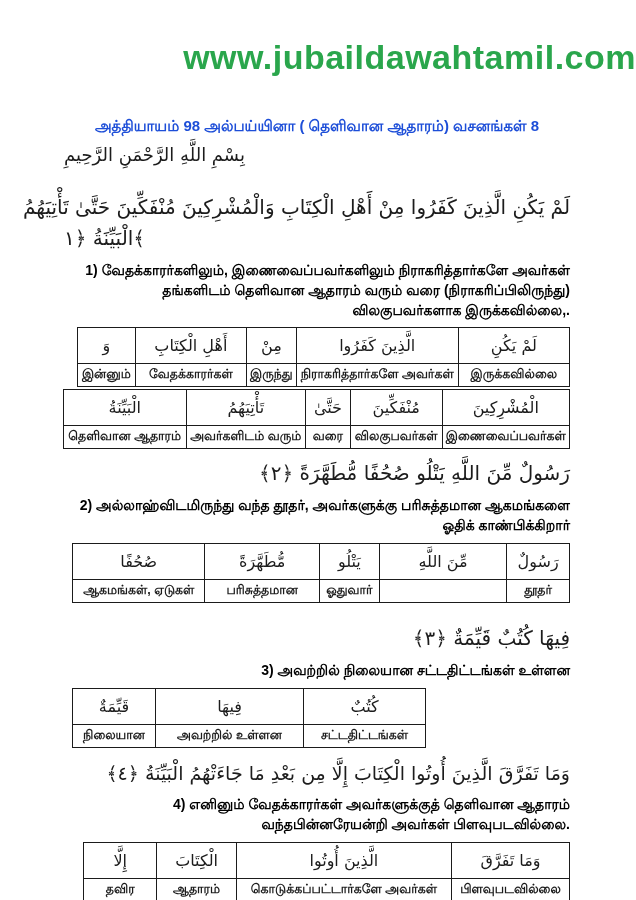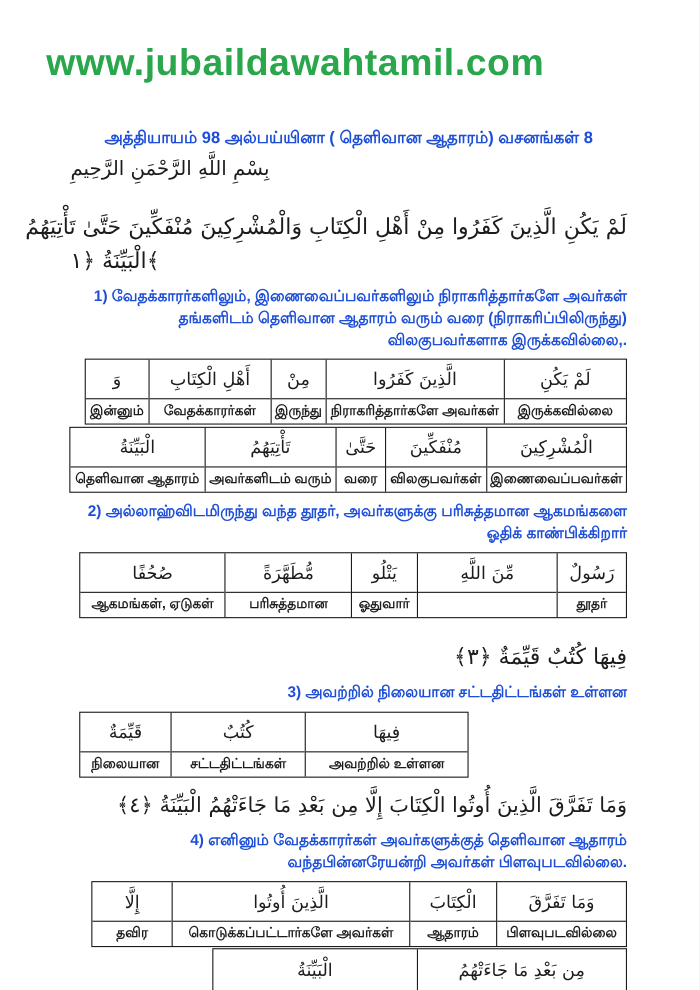--- a/index.html
+++ b/index.html
@@ -4,40 +4,40 @@
 <style>
   html,body{margin:0;padding:0;background:#e8e8e8;}
   .page{
     width:636px;height:900px;background:#ffffff;margin:0 auto;
     position:relative;overflow:hidden;
     font-family:"Liberation Sans","DejaVu Sans",sans-serif;
     color:#1c1c1c;
   }
   .content{padding:0 66px 0 64px;}
   .url{
-    padding-top:38px;text-align:left;padding-left:42px;
+    padding-top:38px;text-align:right;padding-left:42px;
     font-size:34px;font-weight:600;letter-spacing:.5px;
     color:#2aa64c;
   }
   .title{
     margin-top:40px;text-align:center;
     font-size:15px;font-weight:bold;color:#1d4ed8;
   }
   .arabic{font-family:"DejaVu Sans",sans-serif;direction:rtl;unicode-bidi:embed;}
   .bismillah{
     margin-top:4px;text-align:left;font-size:18px;line-height:1.6;
   }
   .verse{
     font-size:20px;line-height:1.55;text-align:right;white-space:nowrap;
   }
   .verse.first{margin-top:22px;}
   .verse-left{direction:ltr;text-align:left;white-space:normal;}
   .trans{
     margin-top:7px;text-align:right;font-size:14px;font-weight:bold;
-    line-height:1.42;color:#1d4ed8;
+    line-height:1.42;color:#000000;
   }
   .wtable{
     display:flex;margin-top:7px;background:#fff;
     border:1.6px solid #1b1b1b;box-sizing:content-box;
   }
   .col{display:flex;flex-direction:column;border-left:1.5px solid #1b1b1b;box-sizing:border-box;}
   .col:first-child{border-left:none;}
   .ar{
     height:35px;display:flex;align-items:center;justify-content:center;
     font-size:16px;border-bottom:1.5px solid #1b1b1b;padding:0 3px;
@@ -102,20 +102,21 @@
       <div class="col" style="width:92px">
         <div class="ar">مُنْفَكِّينَ</div>
         <div class="ta">விலகுபவர்கள்</div>
       </div>
       <div class="col" style="width:128px">
         <div class="ar">الْمُشْرِكِينَ</div>
         <div class="ta">இணைவைப்பவர்கள்</div>
       </div>
     </div>
 
+    <div class="verse arabic" style="margin-top:9px">رَسُولٌ مِّنَ اللَّهِ يَتْلُو صُحُفًا مُّطَهَّرَةً ﴿٢﴾</div>
     <div class="trans">2) அல்லாஹ்விடமிருந்து வந்த தூதர், அவர்களுக்கு பரிசுத்தமான ஆகமங்களை ஓதிக் காண்பிக்கிறார்</div>
 
     <div class="wtable" style="margin-left:8px">
       <div class="col" style="width:132px">
         <div class="ar">صُحُفًا</div>
         <div class="ta">ஆகமங்கள், ஏடுகள்</div>
       </div>
       <div class="col" style="width:115px">
         <div class="ar">مُّطَهَّرَةً</div>
         <div class="ta">பரிசுத்தமான</div>
@@ -134,45 +135,45 @@
     </div>
 
     <div class="verse arabic" style="margin-top:20px">فِيهَا كُتُبٌ قَيِّمَةٌ ﴿٣﴾</div>
     <div class="trans">3) அவற்றில் நிலையான சட்டதிட்டங்கள் உள்ளன</div>
 
     <div class="wtable" style="margin-left:8px;width:352px">
       <div class="col" style="width:82px">
         <div class="ar">قَيِّمَةٌ</div>
         <div class="ta">நிலையான</div>
       </div>
+      <div class="col" style="width:148px">
+        <div class="ar">فِيهَا</div>
+        <div class="ta">அவற்றில் உள்ளன</div>
+      </div>
       <div class="col" style="width:122px">
         <div class="ar">كُتُبٌ</div>
         <div class="ta">சட்டதிட்டங்கள்</div>
-      </div>
-      <div class="col" style="width:148px">
-        <div class="ar">فِيهَا</div>
-        <div class="ta">அவற்றில் உள்ளன</div>
       </div>
     </div>
 
     <div class="verse arabic" style="margin-top:11px;font-size:19px">وَمَا تَفَرَّقَ الَّذِينَ أُوتُوا الْكِتَابَ إِلَّا مِن بَعْدِ مَا جَاءَتْهُمُ الْبَيِّنَةُ ﴿٤﴾</div>
     <div class="trans">4) எனினும் வேதக்காரர்கள் அவர்களுக்குத் தெளிவான ஆதாரம் வந்தபின்னரேயன்றி அவர்கள் பிளவுபடவில்லை.</div>
 
     <div class="wtable" style="margin-left:19px">
       <div class="col" style="width:73px">
         <div class="ar">إِلَّا</div>
         <div class="ta">தவிர</div>
       </div>
+      <div class="col" style="width:80px">
+        <div class="ar">الْكِتَابَ</div>
+        <div class="ta">ஆதாரம்</div>
+      </div>
       <div class="col" style="width:217px">
         <div class="ar">الَّذِينَ أُوتُوا</div>
         <div class="ta">கொடுக்கப்பட்டார்களே அவர்கள்</div>
-      </div>
-      <div class="col" style="width:80px">
-        <div class="ar">الْكِتَابَ</div>
-        <div class="ta">ஆதாரம்</div>
       </div>
       <div class="col" style="width:119px">
         <div class="ar">وَمَا تَفَرَّقَ</div>
         <div class="ta">பிளவுபடவில்லை</div>
       </div>
     </div>
 
     <div class="wtable" style="margin-left:129px;margin-top:1px">
       <div class="col" style="width:186px">
         <div class="ar" style="height:37px">الْبَيِّنَةُ</div>

